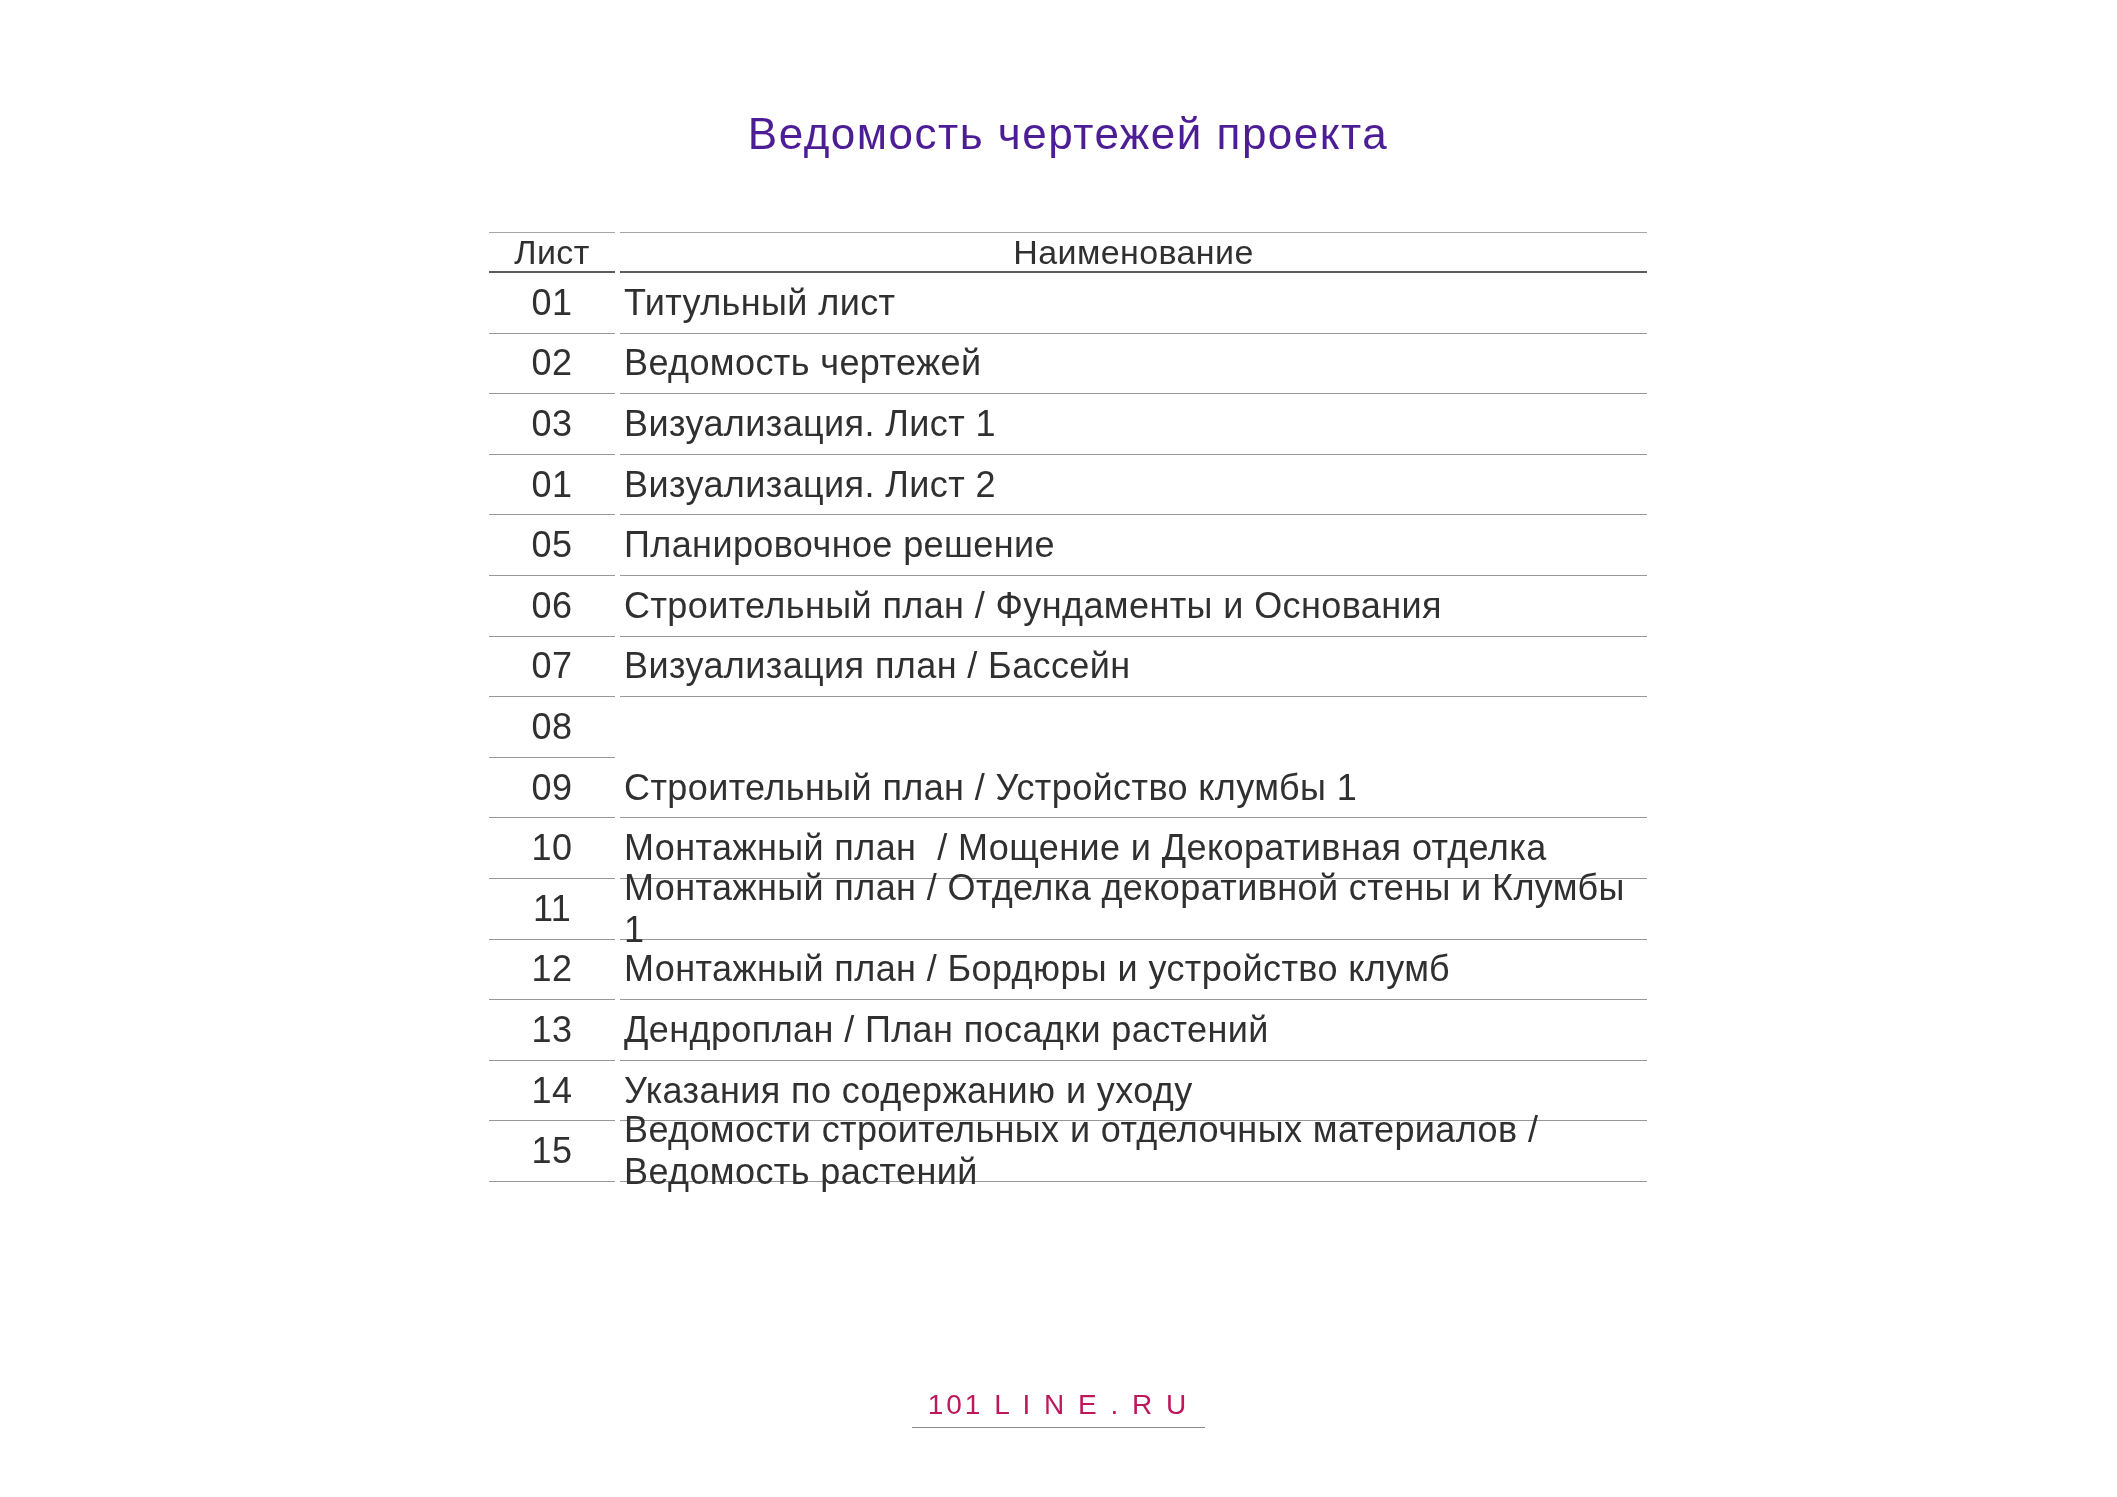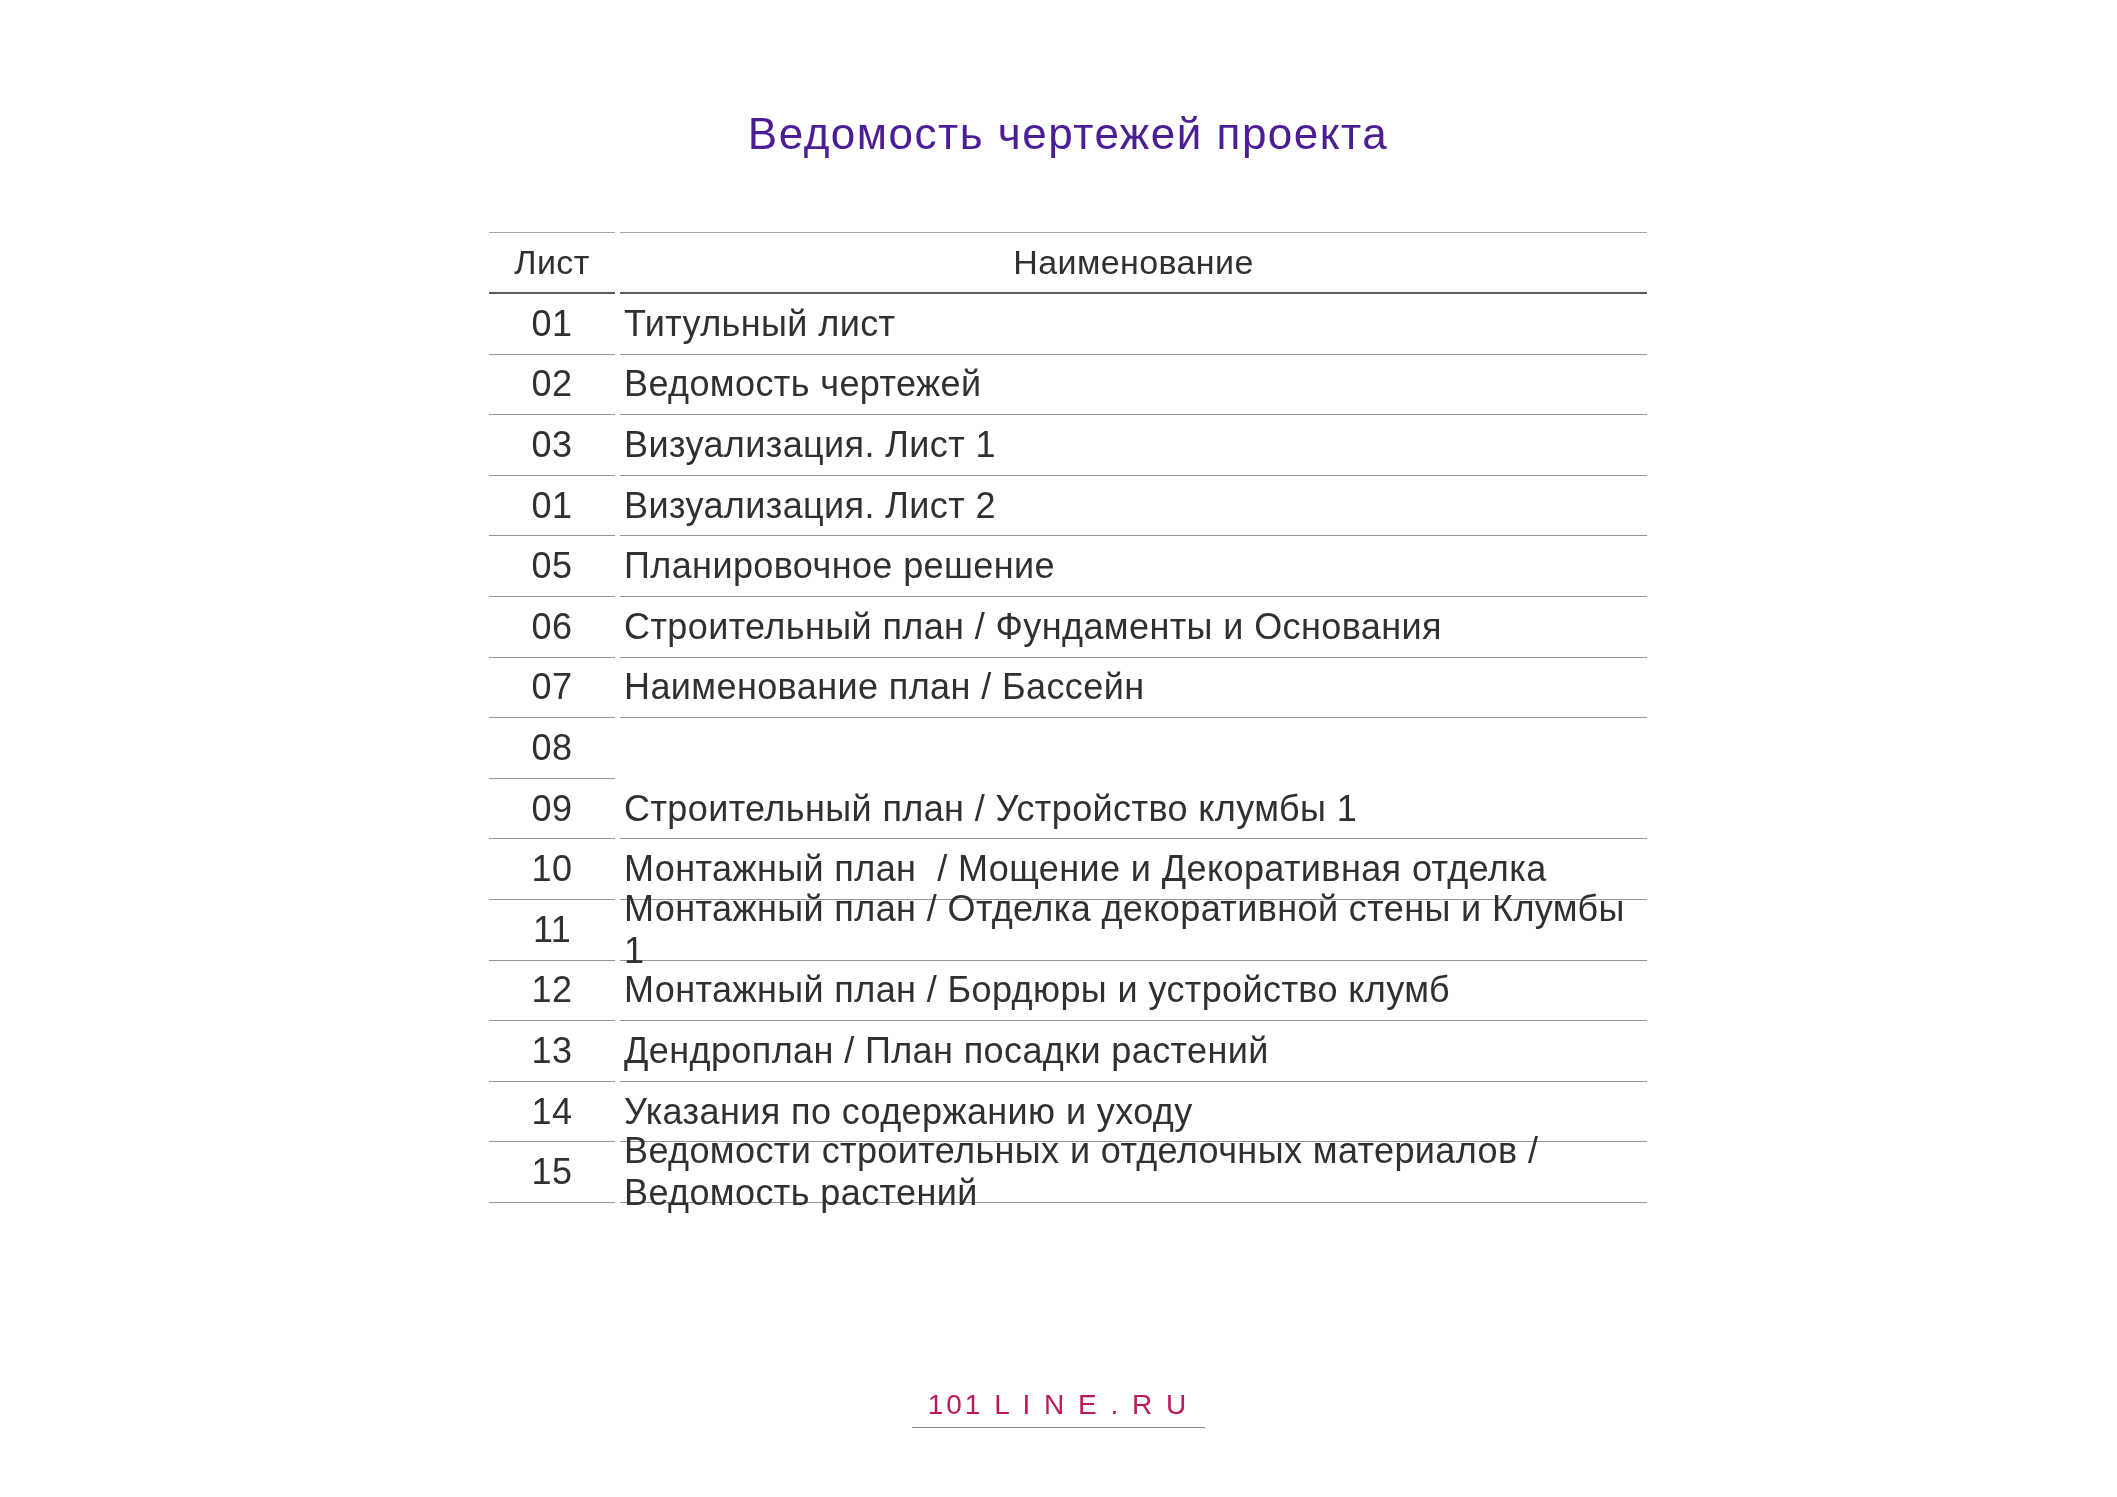--- a/index.html
+++ b/index.html
@@ -44,21 +44,21 @@
     height: 60.6px;
     font-size: 36px;
     font-weight: 300;
     letter-spacing: 0.4px;
   }
   .trow > div {
     border-bottom: 1.5px solid #979797;
     box-sizing: border-box;
   }
   .trow.thead {
-    height: 62px;
+    height: 41px;
     font-size: 34px;
   }
   .trow.thead > div {
     border-top: 1.5px solid #a6a6a6;
     border-bottom: 2px solid #5c5c5c;
   }
   .c1 {
     width: 126px;
     flex: 0 0 126px;
     display: flex;
@@ -126,21 +126,21 @@
   <div class="trow">
     <div class="c1">05</div>
     <div class="c2">Планировочное решение</div>
   </div>
   <div class="trow">
     <div class="c1">06</div>
     <div class="c2">Строительный план / Фундаменты и Основания</div>
   </div>
   <div class="trow">
     <div class="c1">07</div>
-    <div class="c2">Наименование план / Бассейн</div>
+    <div class="c2">Визуализация план / Бассейн</div>
   </div>
   <div class="trow">
     <div class="c1">08</div>
   </div>
   <div class="trow">
     <div class="c1">09</div>
     <div class="c2">Строительный план / Устройство клумбы 1</div>
   </div>
   <div class="trow">
     <div class="c1">10</div>

